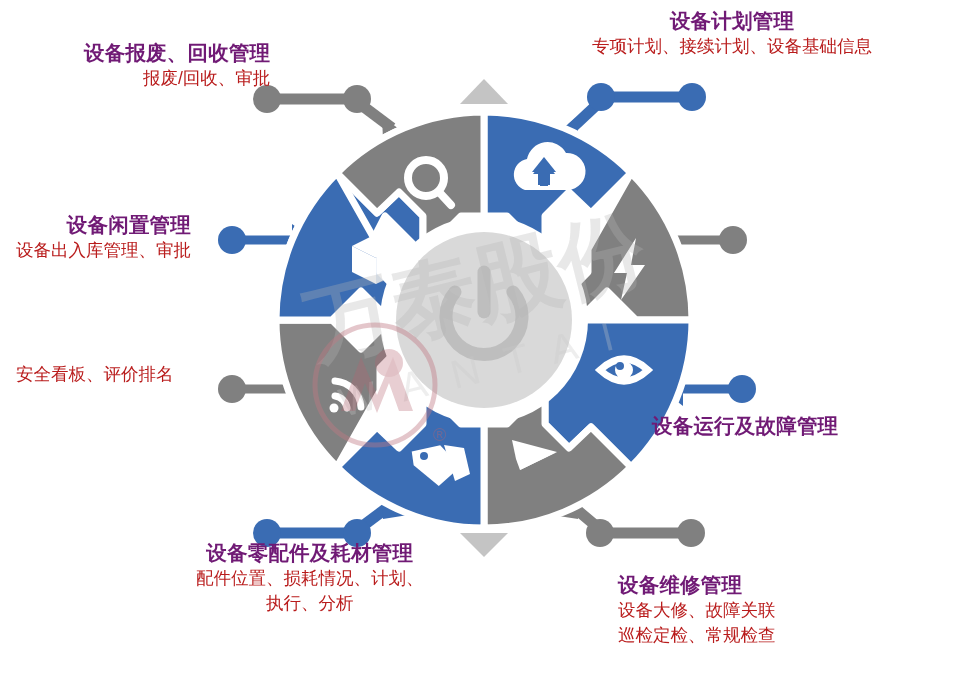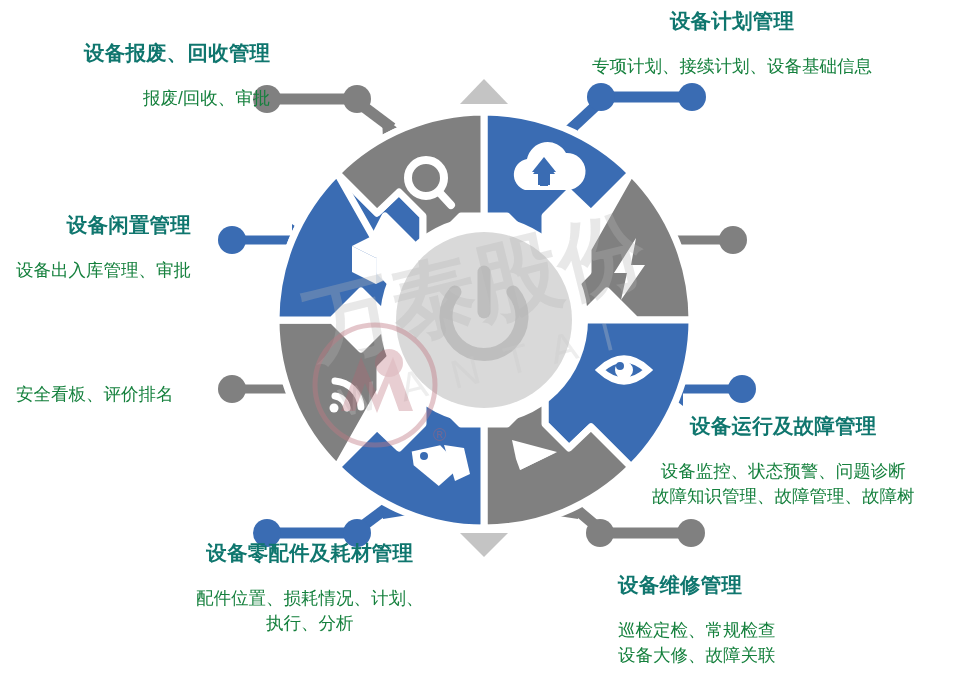--- a/index.html
+++ b/index.html
@@ -6,26 +6,26 @@
   body{
     width:967px;height:690px;position:relative;overflow:hidden;
     font-family:"Liberation Sans","DejaVu Sans",sans-serif;
     -webkit-font-smoothing:antialiased;
   }
   #stage{position:absolute;left:0;top:0;width:967px;height:690px;}
   svg.layer{position:absolute;left:0;top:0;width:967px;height:690px;}
 
   .label{position:absolute;}
   .label .title{
-    font-weight:bold;font-size:20.5px;color:#0f766e;
+    font-weight:bold;font-size:20.5px;color:#701a75;
     letter-spacing:0.2px;line-height:1.25;white-space:nowrap;
   }
   .label .sub{
-    font-size:17.5px;color:#15803d;line-height:1.45;white-space:nowrap;
-    margin-top:20px;
+    font-size:17.5px;color:#b91c1c;line-height:1.45;white-space:nowrap;
+    margin-top:0;
   }
   .label.right{text-align:left;}
   .label.left{text-align:right;}
   .label.center{text-align:center;}
   .sub-line{display:block;white-space:nowrap;}
 </style>
 </head>
 <body>
 
 <div id="stage">
@@ -285,31 +285,27 @@
   <div class="label center" style="left:592px;top:8px;">
     <div class="title">设备计划管理</div>
     <div class="sub">
       <span class="sub-line">专项计划、接续计划、设备基础信息</span>
     </div>
   </div>
 
 
   <div class="label right" style="left:652px;top:413px;text-align:center;">
     <div class="title">设备运行及故障管理</div>
-    <div class="sub">
-      <span class="sub-line">设备监控、状态预警、问题诊断</span>
-      <span class="sub-line">故障知识管理、故障管理、故障树</span>
-    </div>
   </div>
 
   <div class="label right" style="left:618px;top:572px;">
     <div class="title">设备维修管理</div>
     <div class="sub">
+      <span class="sub-line">设备大修、故障关联</span>
       <span class="sub-line">巡检定检、常规检查</span>
-      <span class="sub-line">设备大修、故障关联</span>
     </div>
   </div>
 
   <div class="label center" style="left:196px;top:540px;">
     <div class="title">设备零配件及耗材管理</div>
     <div class="sub" style="text-align:center;">
       <span class="sub-line">配件位置、损耗情况、计划、</span>
       <span class="sub-line">执行、分析</span>
     </div>
   </div>

